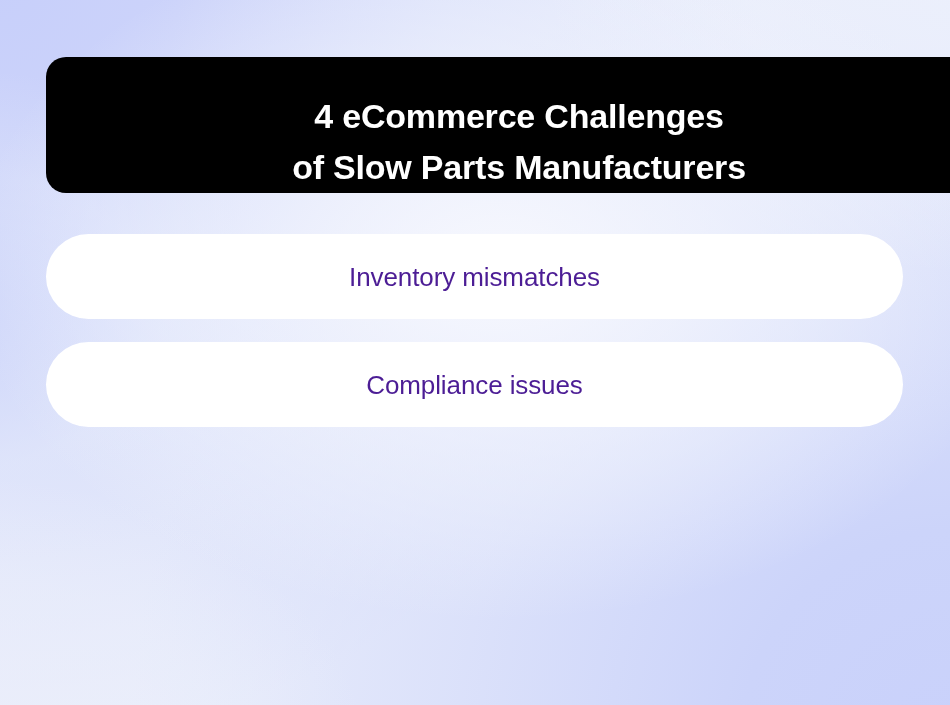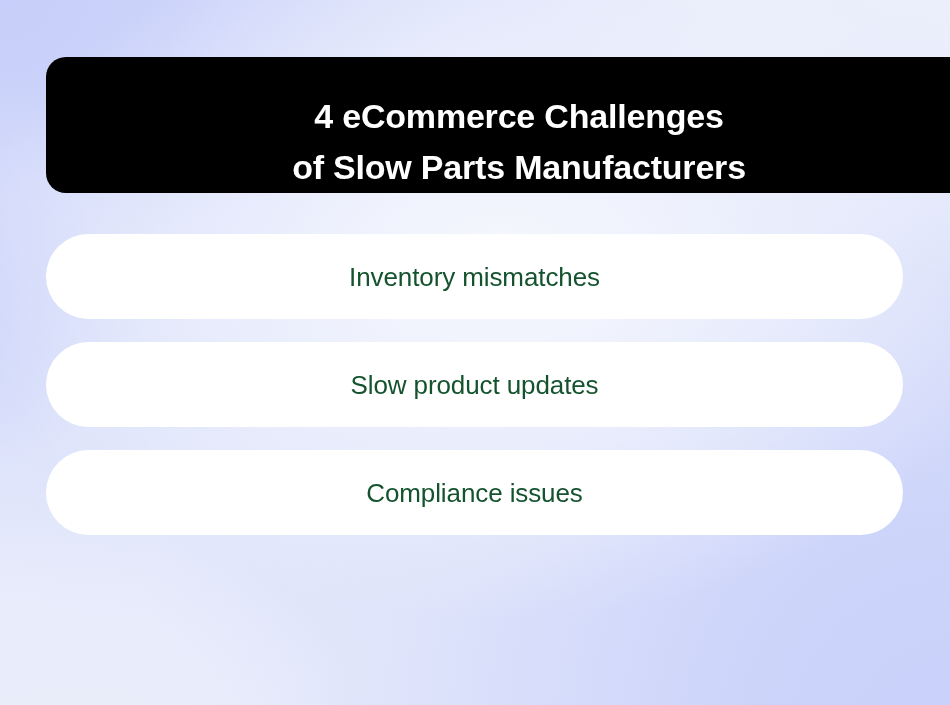--- a/index.html
+++ b/index.html
@@ -97,21 +97,21 @@
     width: 857px;
     height: 85px;
     background: #ffffff;
     border-radius: 44px;
     display: flex;
     align-items: center;
     justify-content: center;
   }
 
   .challenge-label {
-    color: #14532d;
+    color: #4c1d95;
     font-size: 26px;
     font-weight: normal;
     line-height: 30px;
     text-align: center;
     letter-spacing: -0.1px;
   }
 </style>
 </head>
 <body>
 
@@ -132,23 +132,20 @@
       <span class="title-line">of Slow Parts Manufacturers</span>
     </h1>
   </div>
 
   <div class="card-list">
 
     <div class="challenge-card">
       <span class="challenge-label">Inventory mismatches</span>
     </div>
 
-    <div class="challenge-card">
-      <span class="challenge-label">Slow product updates</span>
-    </div>
 
 
     <div class="challenge-card">
       <span class="challenge-label">Compliance issues</span>
     </div>
 
   </div>
 </div>
 
 </body></html>

